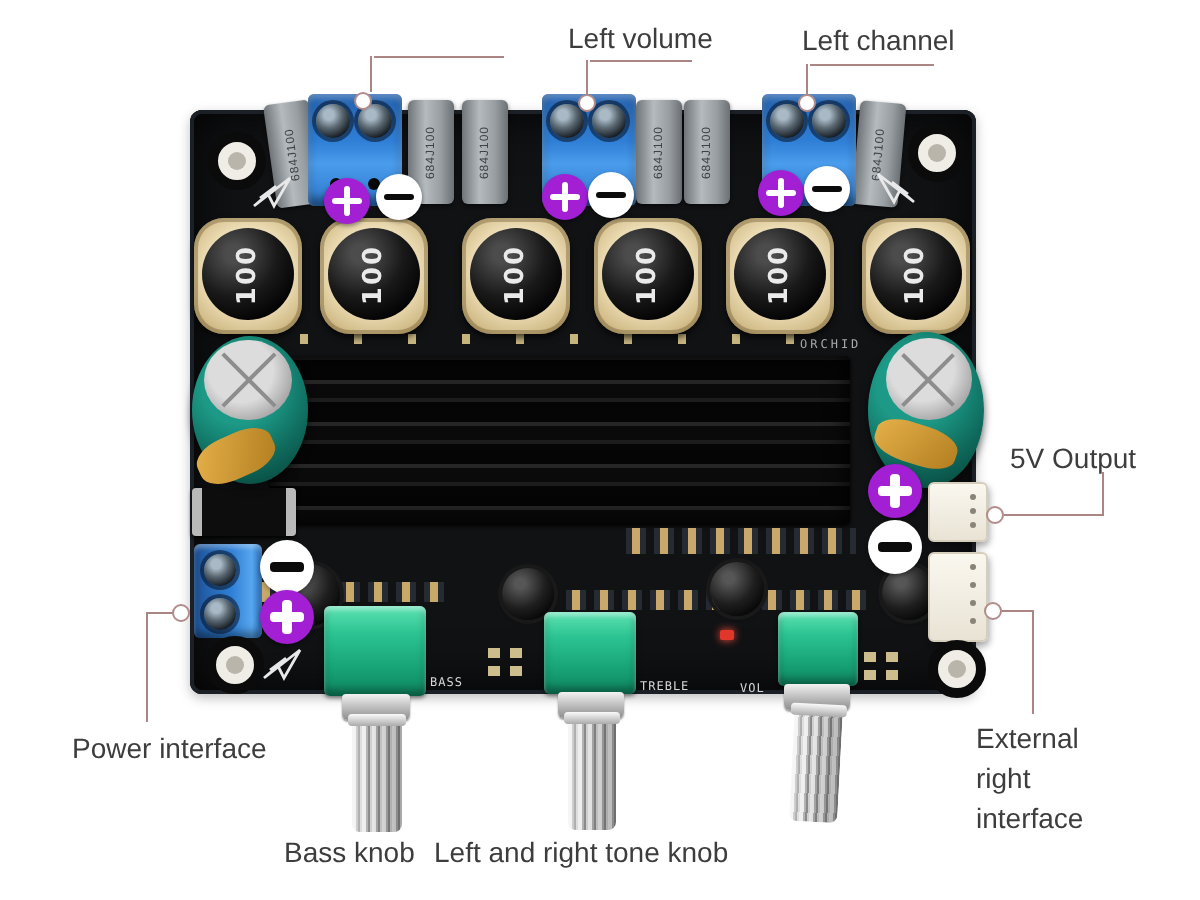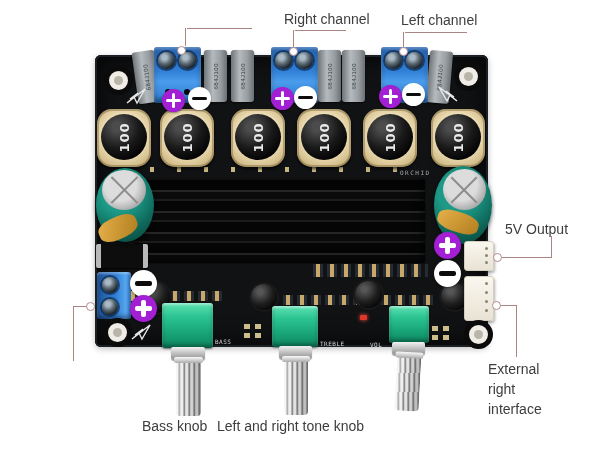--- a/index.html
+++ b/index.html
@@ -266,21 +266,21 @@
       <path d="M3 17 L21 3 L13 17 L10 11 Z M6 13 L14 7" fill="none" stroke="#e8e8e8" stroke-width="1.4"></path>
     </svg>
   <svg class="logo" style="left:128px;top:322px;" width="26" height="20" viewBox="0 0 24 20">
       <path d="M3 17 L21 3 L13 17 L10 11 Z M6 13 L14 7" fill="none" stroke="#e8e8e8" stroke-width="1.4"></path>
     </svg>
 
   <div class="line" style="left:187px;top:28px;width:65px;height:1px;"></div>
   <div class="line" style="left:185px;top:28px;width:1px;height:18px;"></div>
   <div class="marker" style="left:177px;top:46px;"></div>
 
-  <div class="lbl" style="left:284px;top:11px;">Right channel</div>
+  <div class="lbl" style="left:284px;top:11px;">Left volume</div>
   <div class="line" style="left:295px;top:30px;width:51px;height:1px;"></div>
   <div class="line" style="left:293px;top:30px;width:1px;height:17px;"></div>
   <div class="marker" style="left:289px;top:47px;"></div>
 
   <div class="lbl" style="left:401px;top:12px;">Left channel</div>
   <div class="line" style="left:405px;top:32px;width:62px;height:1px;"></div>
   <div class="line" style="left:403px;top:32px;width:1px;height:15px;"></div>
   <div class="marker" style="left:399px;top:47px;"></div>
 
   <div class="lbl" style="left:505px;top:221px;">5V Output</div>
@@ -293,17 +293,18 @@
   <div class="line" style="left:516px;top:305px;width:1px;height:52px;"></div>
   <div class="lbl extlbl" style="left:488px;top:359px;">
     <div>External</div>
     <div>right</div>
     <div>interface</div>
   </div>
 
   <div class="marker" style="left:86px;top:302px;"></div>
   <div class="line" style="left:74px;top:306px;width:13px;height:1px;"></div>
   <div class="line" style="left:73px;top:306px;width:1px;height:55px;"></div>
+  <div class="lbl" style="left:36px;top:366px;">Power interface</div>
 
   <div class="lbl" style="left:142px;top:418px;">Bass knob</div>
   <div class="lbl" style="left:217px;top:418px;">Left and right tone knob</div>
 
 </div>
 
 </body></html>

